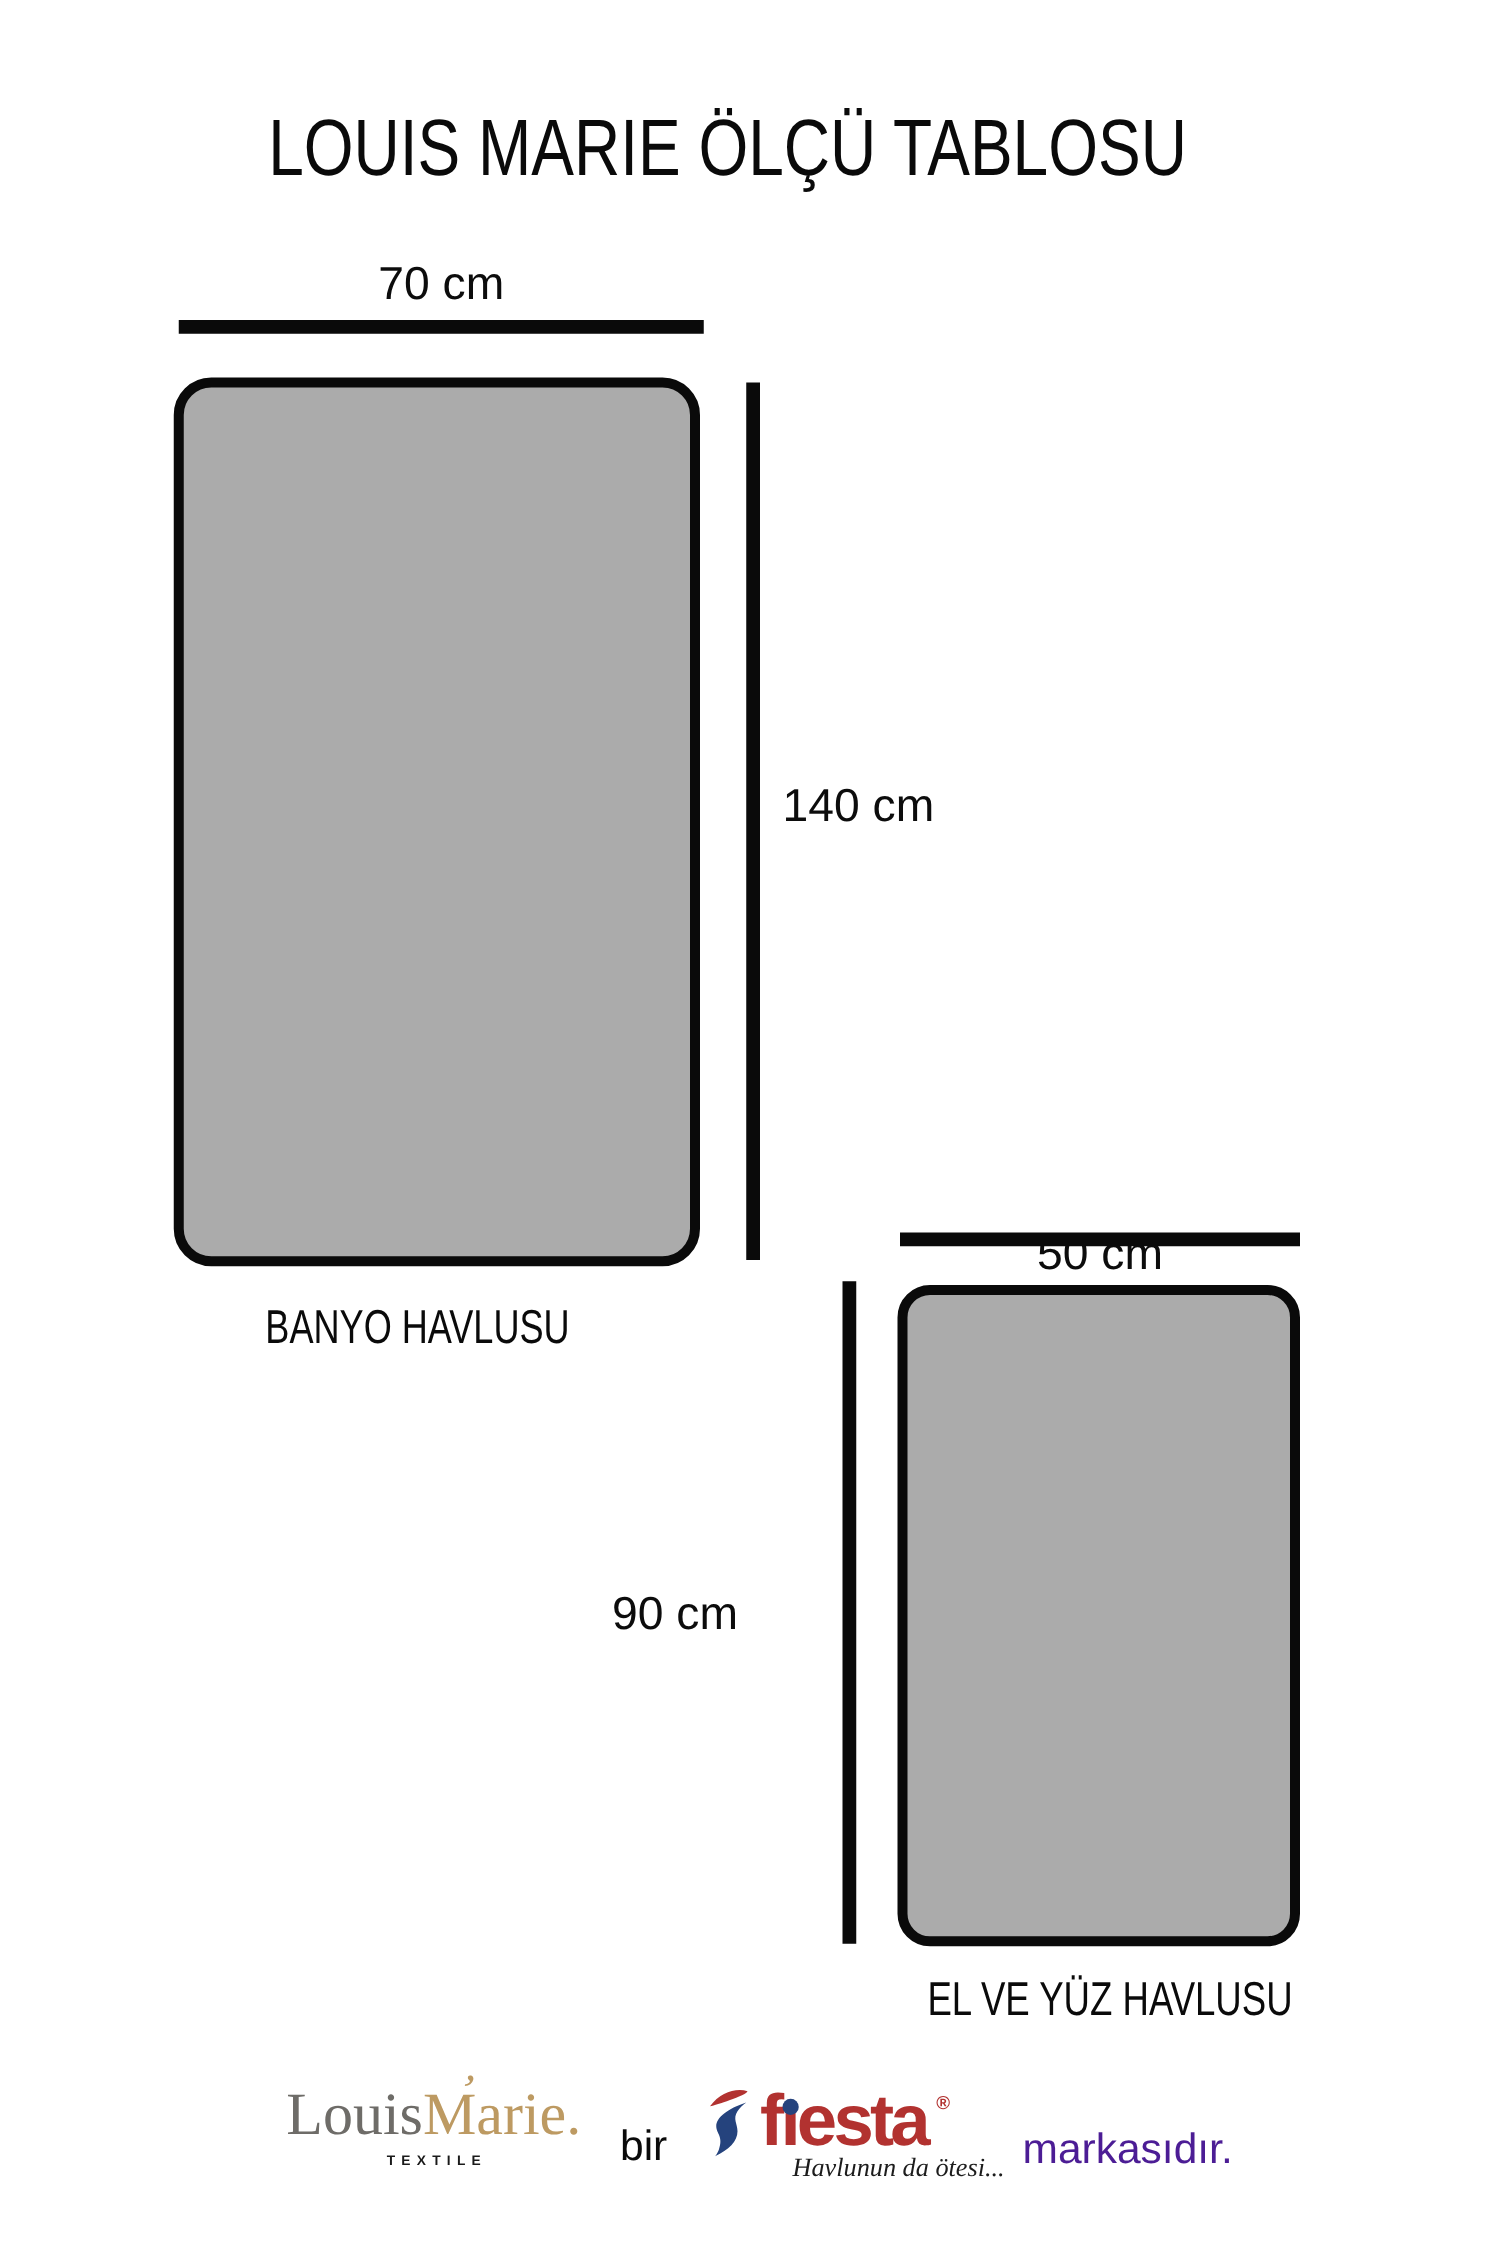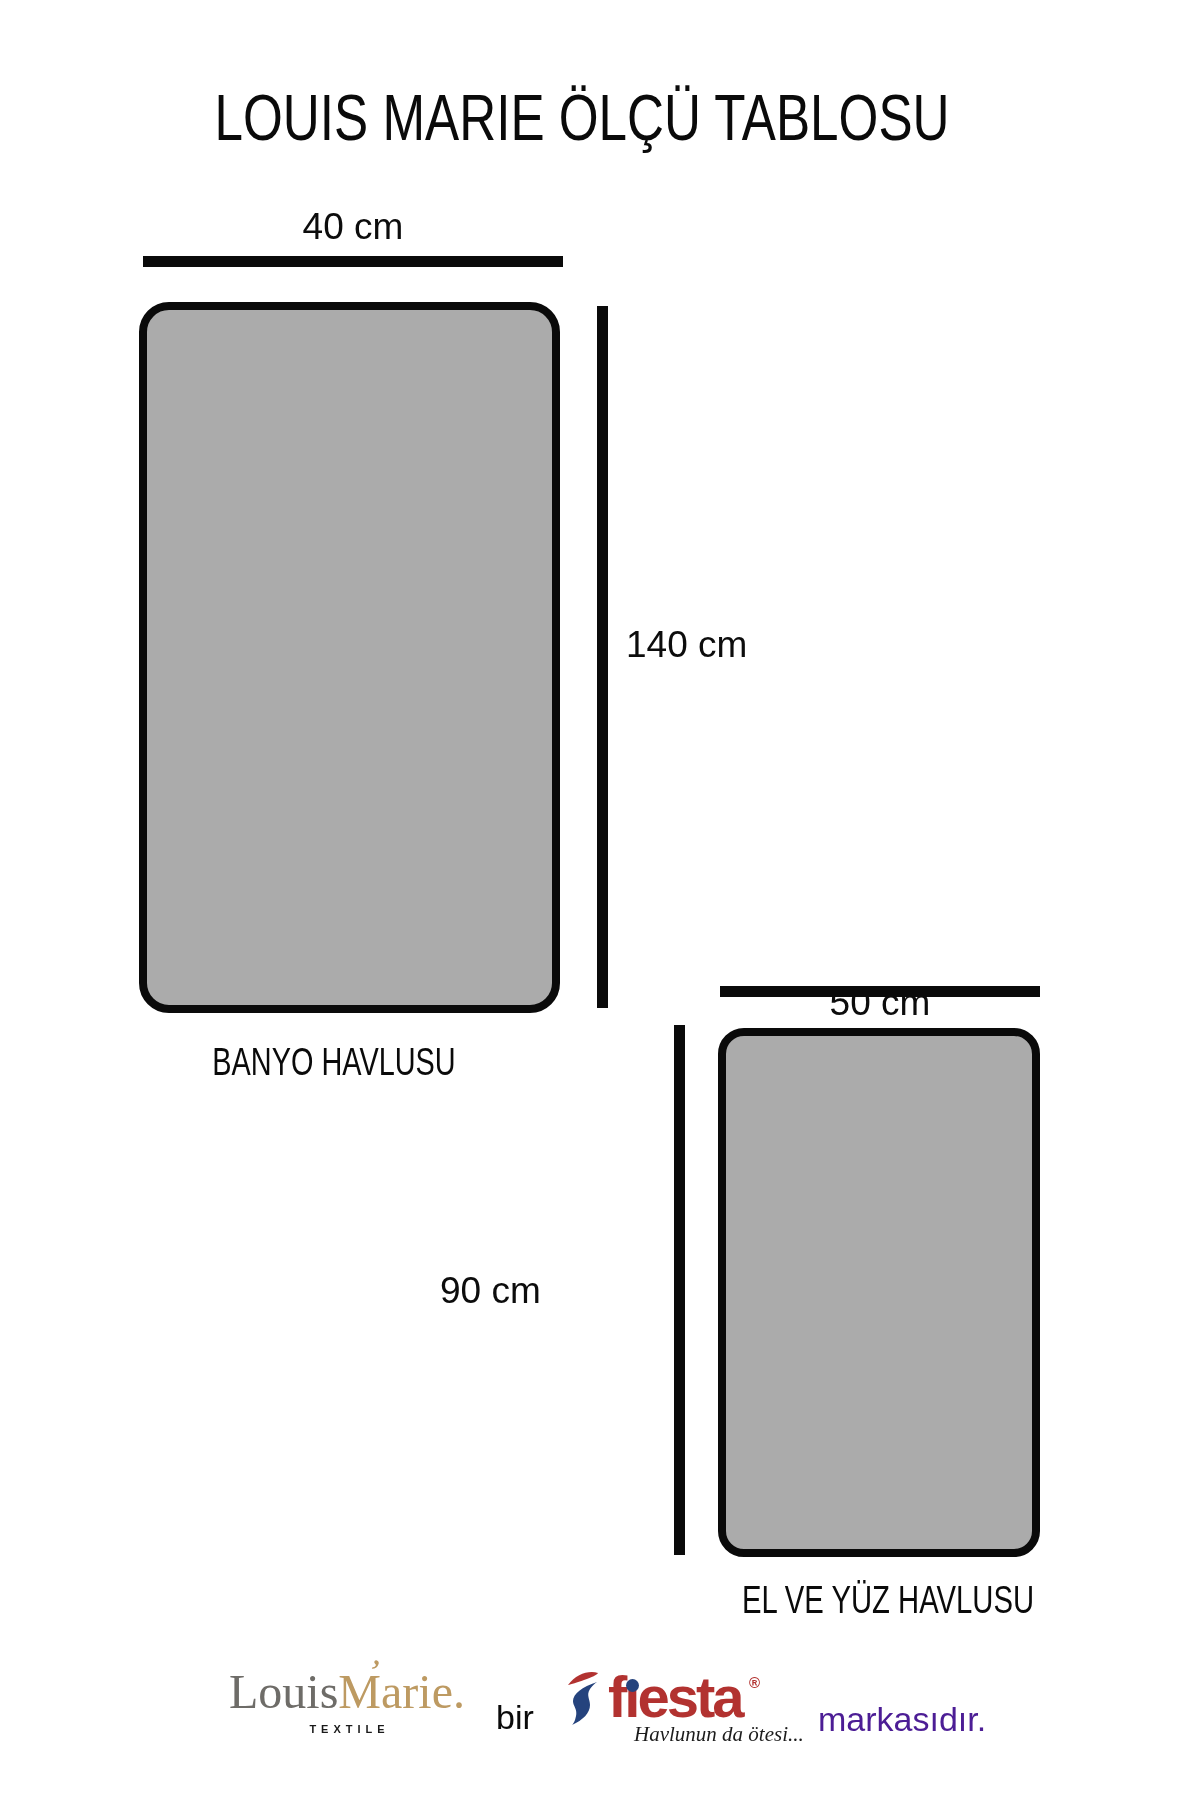--- a/index.html
+++ b/index.html
@@ -25,21 +25,21 @@
   }
   .rect1{left:139px;top:302px;width:421px;height:711px;border-radius:30px;}
   .rect2{left:718px;top:1028px;width:322px;height:529px;border-radius:26px;}
   .hbar1{left:143px;top:256px;width:420px;}
   .vbar1{left:597px;top:306px;height:702px;}
   .hbar2{left:720px;top:986px;width:320px;}
   .vbar2{left:674px;top:1025px;height:530px;}
   .wlabel1{left:143px;width:420px;top:208px;text-align:center;}
   .hlabel1{left:626px;top:626px;}
   .wlabel2{left:720px;width:320px;top:984px;text-align:center;}
-  .hlabel2{left:440px;width:200px;top:1272px;text-align:left;}
+  .hlabel2{left:440px;width:200px;top:1272px;text-align:center;}
   .towel-name{
     position:absolute;font-size:38px;line-height:1;color:#0a0a0a;
     text-align:center;white-space:nowrap;transform-origin:center;
   }
   .name1{left:134px;width:400px;top:1043px;transform:scaleX(0.76);}
   .name2{left:688px;width:400px;top:1581px;transform:scaleX(0.77);}
 
   
   .lm-logo{position:absolute;left:222px;top:1668px;width:250px;text-align:center;}
   .lm-word{
@@ -77,21 +77,21 @@
   }
   .markasidir{position:absolute;left:818px;top:1702px;font-size:34px;line-height:1;color:#4c1d95;}
 </style>
 </head>
 <body>
 
 <div class="page">
 
   <h1 class="title">LOUIS MARIE ÖLÇÜ TABLOSU</h1>
 
-  <div class="dim-label wlabel1">40 cm</div>
+  <div class="dim-label wlabel1">70 cm</div>
   <div class="hbar hbar1"></div>
   <div class="towel rect1"></div>
   <div class="vbar vbar1"></div>
   <div class="dim-label hlabel1">140 cm</div>
   <div class="towel-name name1">BANYO HAVLUSU</div>
 
   <div class="dim-label wlabel2">50 cm</div>
   <div class="hbar hbar2"></div>
   <div class="towel rect2"></div>
   <div class="vbar vbar2"></div>

